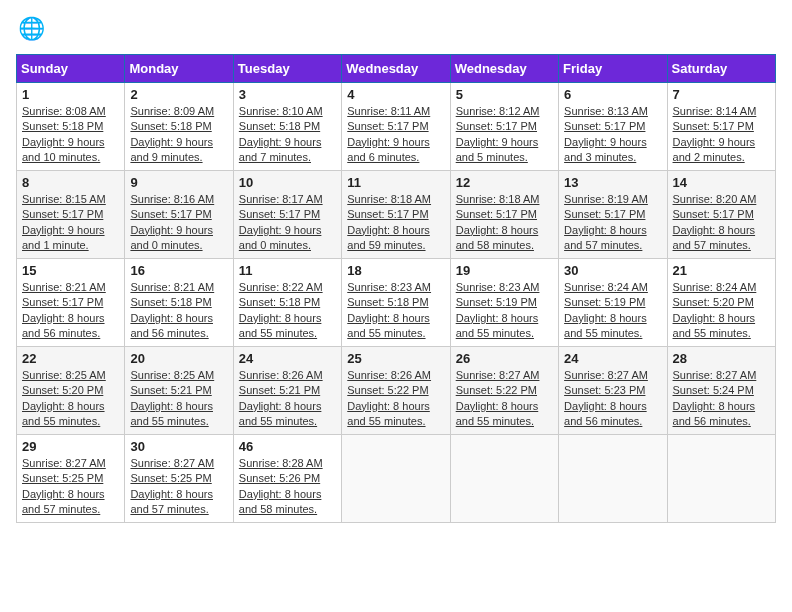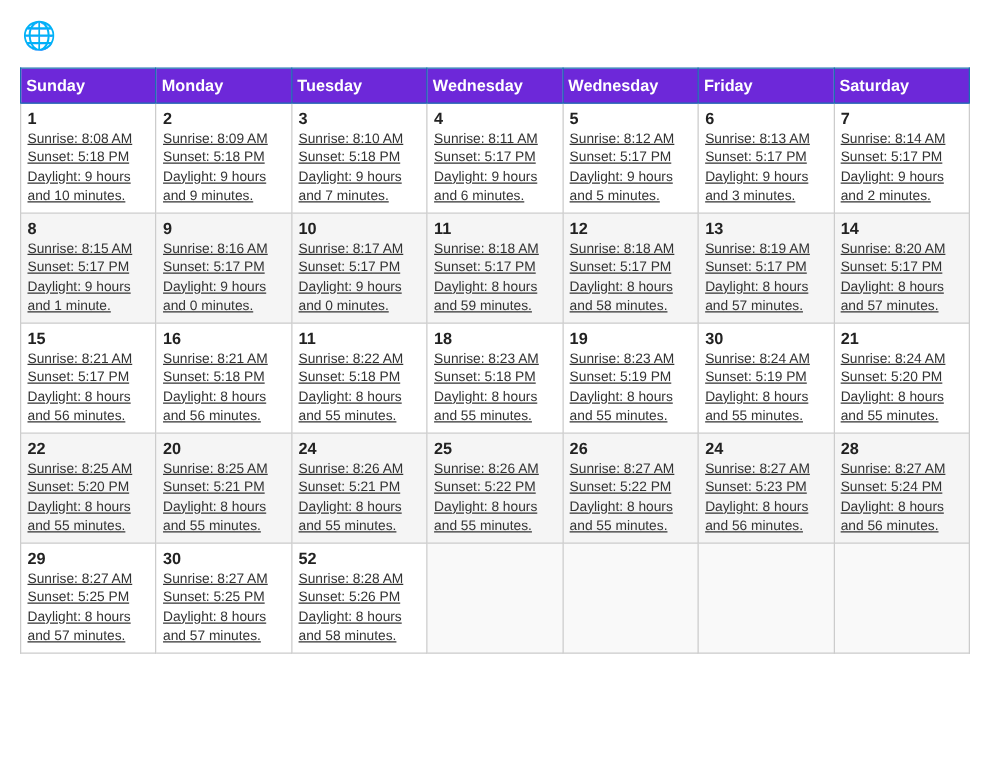--- a/index.html
+++ b/index.html
@@ -245,21 +245,21 @@
       <tr>
         <td>
           <span class="day-num">29</span>
           <div class="cell-text">Sunrise: 8:27 AM<br>Sunset: 5:25 PM<br>Daylight: 8 hours and 57 minutes.</div>
         </td>
         <td>
           <span class="day-num">30</span>
           <div class="cell-text">Sunrise: 8:27 AM<br>Sunset: 5:25 PM<br>Daylight: 8 hours and 57 minutes.</div>
         </td>
         <td>
-          <span class="day-num">52</span>
+          <span class="day-num">46</span>
           <div class="cell-text">Sunrise: 8:28 AM<br>Sunset: 5:26 PM<br>Daylight: 8 hours and 58 minutes.</div>
         </td>
         <td class="empty-cell"></td>
         <td class="empty-cell"></td>
         <td class="empty-cell"></td>
         <td class="empty-cell"></td>
       </tr>
     </tbody>
 </table>
 

